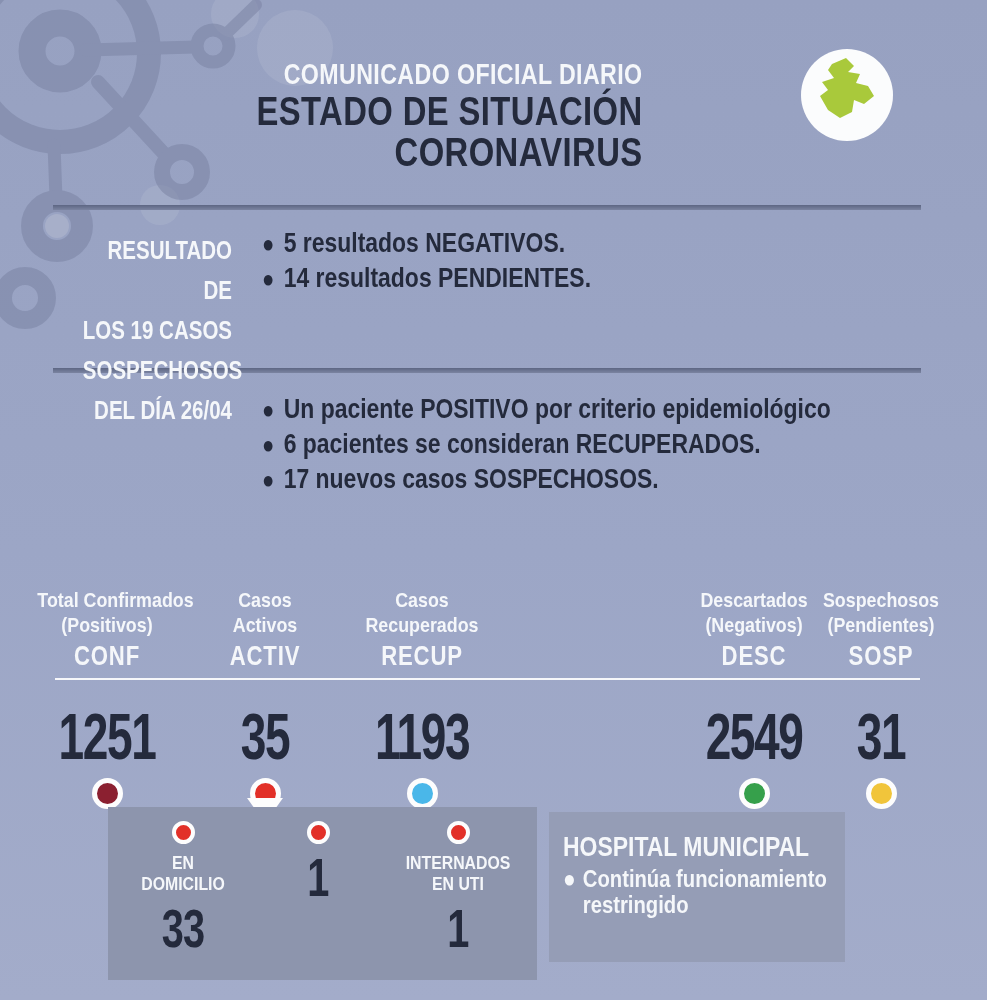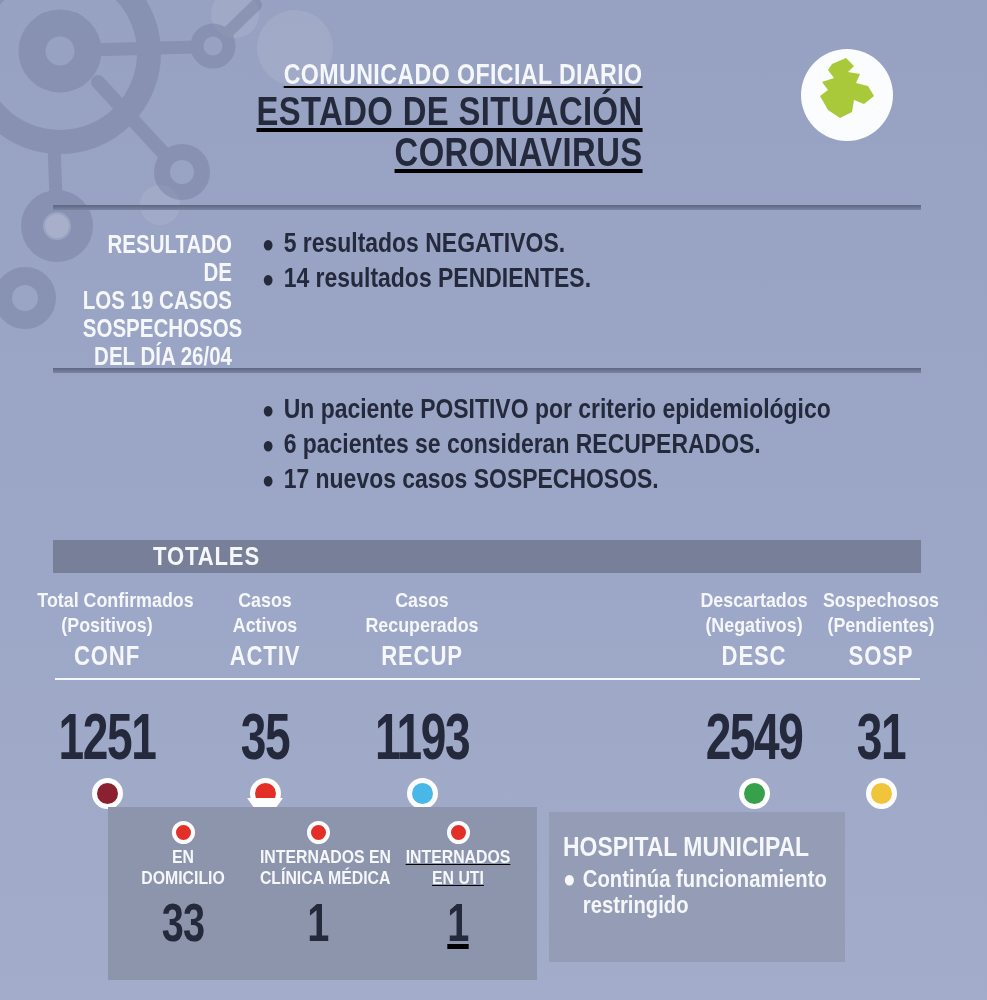--- a/index.html
+++ b/index.html
@@ -7,37 +7,37 @@
          background:linear-gradient(180deg,#97a1c1 0%,#9ca6c6 55%,#a3acca 100%);
          font-family:"Liberation Sans",sans-serif;}
   .abs{position:absolute;}
   .white{color:#f5f7fa;}
   .dark{color:#242a3c;}
   .b{font-weight:bold;}
   .cxr{transform:scaleX(.8);transform-origin:100% 50%;}
   .nowrap{white-space:nowrap;}
 
   
-  .title-block{right:344px;top:58px;text-align:right;text-decoration:underline;}
+  .title-block{right:344px;top:58px;text-align:right;}
   .title-l1{font-size:29px;line-height:33px;letter-spacing:.5px;}
   .title-l2{font-size:41px;line-height:41px;letter-spacing:.5px;}
   .date-box{left:663px;top:60px;width:95px;height:115px;background:#6f7890;
             text-align:center;padding-top:13px;box-sizing:border-box;}
   .date-box div{font-size:24px;line-height:30px;transform:scaleX(.85);transform-origin:50% 50%;}
   .logo-circle{left:801px;top:49px;width:92px;height:92px;border-radius:50%;background:#fbfcfd;}
   .logo-text{left:775px;top:141px;width:160px;text-align:center;}
   .logo-t1{font-size:15px;line-height:17px;letter-spacing:.5px;transform:scaleX(.92);transform-origin:50% 50%;}
   .logo-t2{font-size:26px;line-height:26px;letter-spacing:1px;transform:scaleX(.95);transform-origin:50% 50%;}
 
   
   .rule{left:53px;width:868px;height:5px;background:linear-gradient(180deg,#5d6683,#7b84a1);}
   .rule1{top:205px;} .rule2{top:368px;}
 
   
-  .sec-label{left:50px;width:182px;text-align:right;font-size:25px;line-height:28px;}
+  .sec-label{left:50px;width:182px;text-align:right;font-size:25px;line-height:40px;}
   .sec-label span{display:block;transform:scaleX(.82);transform-origin:100% 50%;}
   .sec1-label{top:230px;} .sec2-label{top:398px;}
   .sec-bullets{left:262px;}
   .sec1-bullets{top:226px;} .sec2-bullets{top:392px;}
   .bullet-li{display:flex;gap:11px;font-size:27px;line-height:35px;
              transform:scaleX(.85);transform-origin:0 50%;}
   .bullet-dot{font-size:24px;}
 
   
   .totales-bar{left:53px;top:540px;width:868px;height:33px;background:#778098;
@@ -57,21 +57,21 @@
 
   
   .pointer{left:247px;top:798px;width:0;height:0;
            border-left:18px solid transparent;border-right:18px solid transparent;
            border-top:25px solid #fdfdfd;}
 
   
   .box-left{left:108px;top:807px;width:429px;height:173px;background:#8d95ad;}
   .bd-item{position:absolute;top:14px;width:132px;text-align:center;}
   .bd-dot{width:15px;height:15px;border-radius:50%;border:4px solid #fdfdfd;margin:0 auto;}
-  .bd-label{margin-top:3px;}
+  .bd-label{margin-top:9px;}
   .bd-label span{display:block;font-size:18px;line-height:21px;transform:scaleX(.88);
                  transform-origin:50% 50%;white-space:nowrap;}
   .bd-value{margin-top:6px;font-size:53px;line-height:56px;letter-spacing:-1px;
             transform:scaleX(.75);transform-origin:50% 50%;}
   .box-right{left:549px;top:812px;width:296px;height:150px;background:#959db6;
              box-sizing:border-box;padding:20px 14px 0;}
   .hosp-title{font-size:27px;line-height:30px;transform:scaleX(.85);transform-origin:0 50%;white-space:nowrap;}
   .hosp-bullet{display:flex;gap:8px;margin-top:4px;font-size:23px;line-height:26px;
                transform:scaleX(.88);transform-origin:0 0;width:112%;}
 </style>
@@ -142,23 +142,20 @@
     <div class="bullet-li">
       <span class="bullet-dot">●</span>
       <span class="nowrap">6 pacientes se consideran RECUPERADOS.</span>
     </div>
     <div class="bullet-li">
       <span class="bullet-dot">●</span>
       <span class="nowrap">17 nuevos casos SOSPECHOSOS.</span>
     </div>
   </div>
 
-  <div class="abs totales-bar white b">
-    <span>TOTALES</span>
-  </div>
 
   <div class="abs col" style="left:25px;">
     <div class="col-names white b">
       <span>Total Confirmados</span>
       <span>(Positivos)</span>
     </div>
     <div class="col-code white b">CONF</div>
     <div class="col-value dark b">1251</div>
     <div class="col-dot" style="background-color: rgb(139, 32, 48);"></div>
   </div>
@@ -207,27 +204,23 @@
     <div class="bd-item" style="left:9px;">
       <div class="bd-dot" style="background-color: rgb(226, 48, 40);"></div>
       <div class="bd-label white b">
         <span>EN</span>
         <span>DOMICILIO</span>
       </div>
       <div class="bd-value dark b">33</div>
     </div>
     <div class="bd-item" style="left:144px;">
       <div class="bd-dot" style="background-color: rgb(226, 48, 40);"></div>
-      <div class="bd-label white b">
-        <span>INTERNADOS EN</span>
-        <span>CLÍNICA MÉDICA</span>
-      </div>
       <div class="bd-value dark b">1</div>
     </div>
-    <div class="bd-item" style="left:284px;text-decoration:underline;">
+    <div class="bd-item" style="left:284px;">
       <div class="bd-dot" style="background-color: rgb(226, 48, 40);"></div>
       <div class="bd-label white b">
         <span>INTERNADOS</span>
         <span>EN UTI</span>
       </div>
       <div class="bd-value dark b">1</div>
     </div>
   </div>
 
   <div class="abs box-right">

